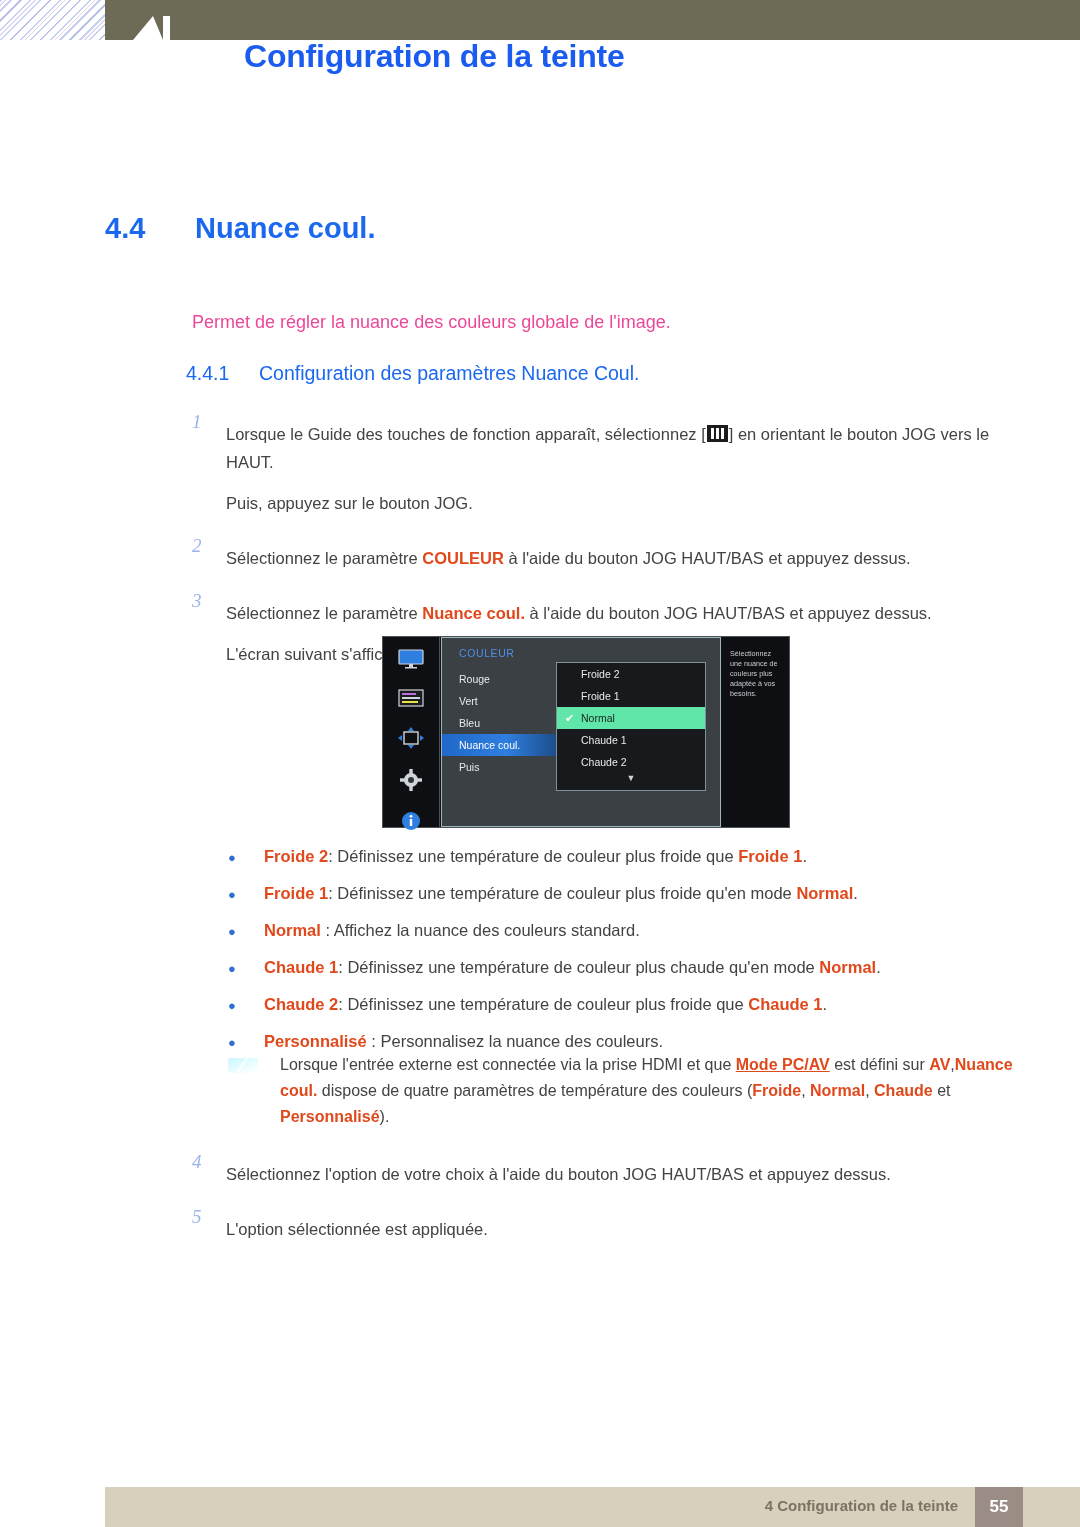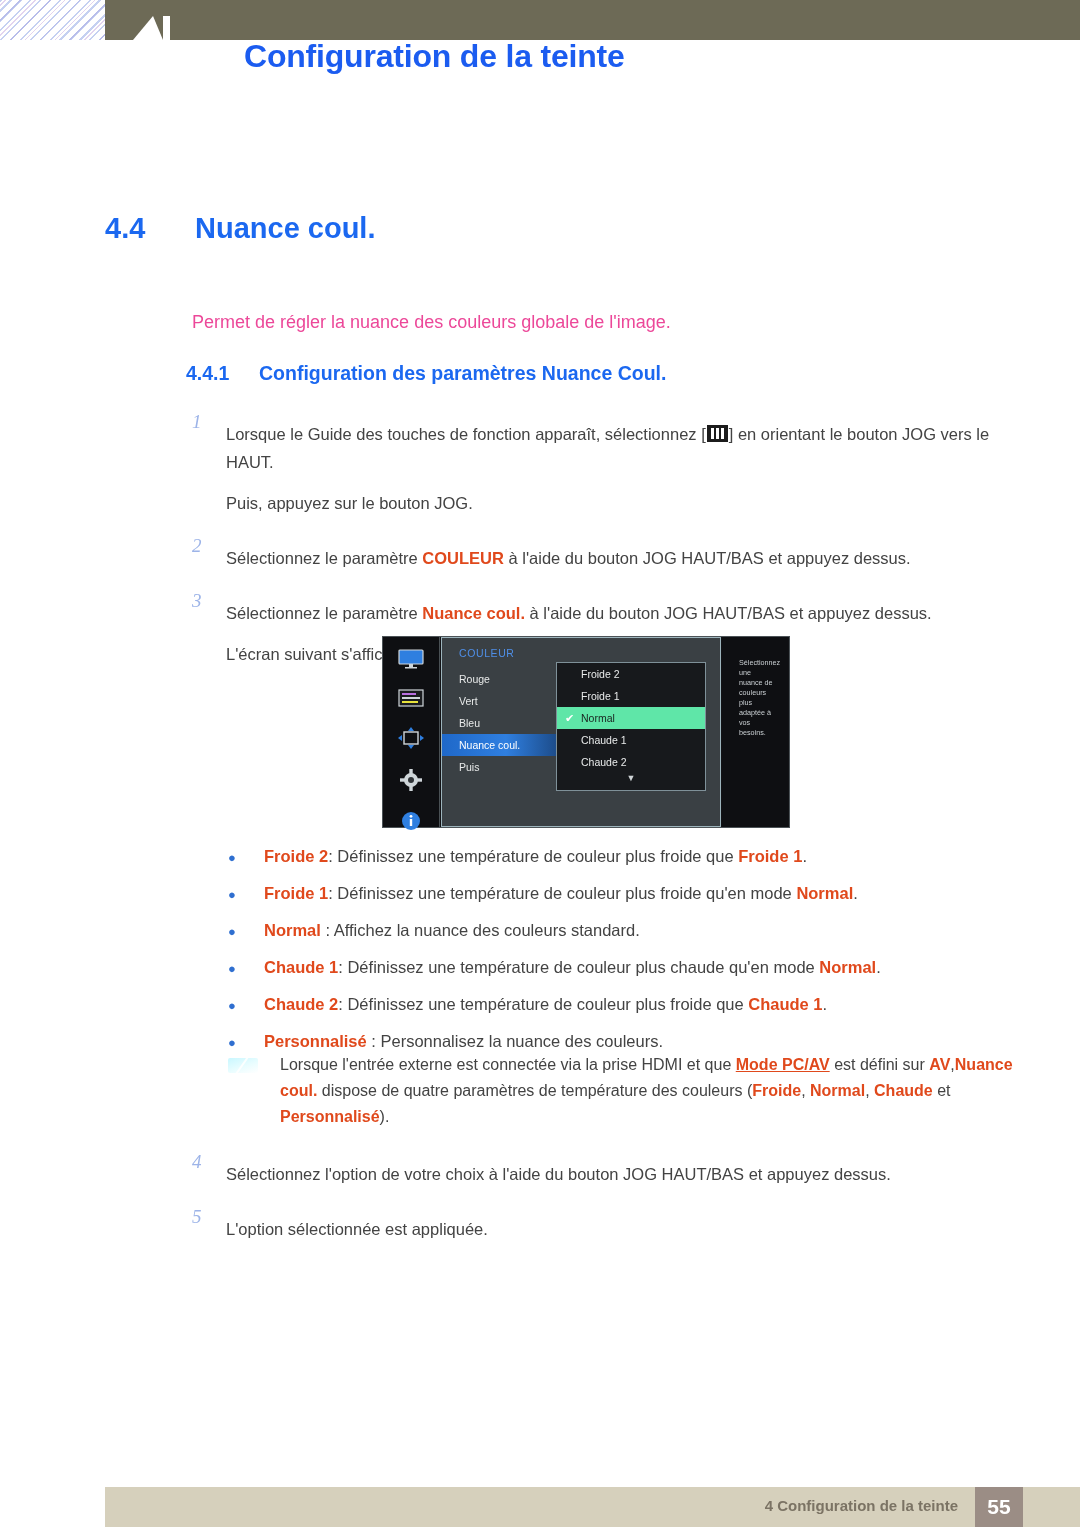--- a/index.html
+++ b/index.html
@@ -85,21 +85,21 @@
     color: #ec4899;
   }
 
   .h3-row {
     position: absolute;
     left: 186px; top: 362px;
     display: flex;
     align-items: flex-end;
     color: #1b68f0;
     font-size: 19.5px;
-    font-weight: bold;
+    font-weight: normal;
   }
   .h3-num { width: 73px; }
 
   
   .steps {
     position: absolute;
     left: 192px; top: 408px;
     width: 830px;
   }
   .step {
@@ -235,21 +235,21 @@
   }
   .osd-help {
     position: absolute;
     left: 339px; top: 0;
     width: 66px; height: 190px;
     background: #0e0f12;
     box-sizing: border-box;
     padding: 12px 5px 0 8px;
   }
   .osd-help p {
-    margin: 9px;
+    margin: 0;
     color: #c9cfd2;
     font-size: 7.2px;
     line-height: 10px;
   }
 
   
   .bullets {
     position: absolute;
     left: 228px; top: 845px;
     width: 800px;
@@ -328,21 +328,21 @@
     font-size: 15px;
     font-weight: bold;
     color: #7b7364;
   }
   .footer-page {
     position: absolute;
     right: 57px; top: 1487px;
     width: 48px; height: 40px;
     background: #9b8d85;
     color: #ffffff;
-    font-size: 21px;
+    font-size: 17px;
     font-weight: bold;
     display: flex;
     align-items: center;
     justify-content: center;
   }
 </style>
 </head>
 <body>
 
 <div class="hatch"></div>

